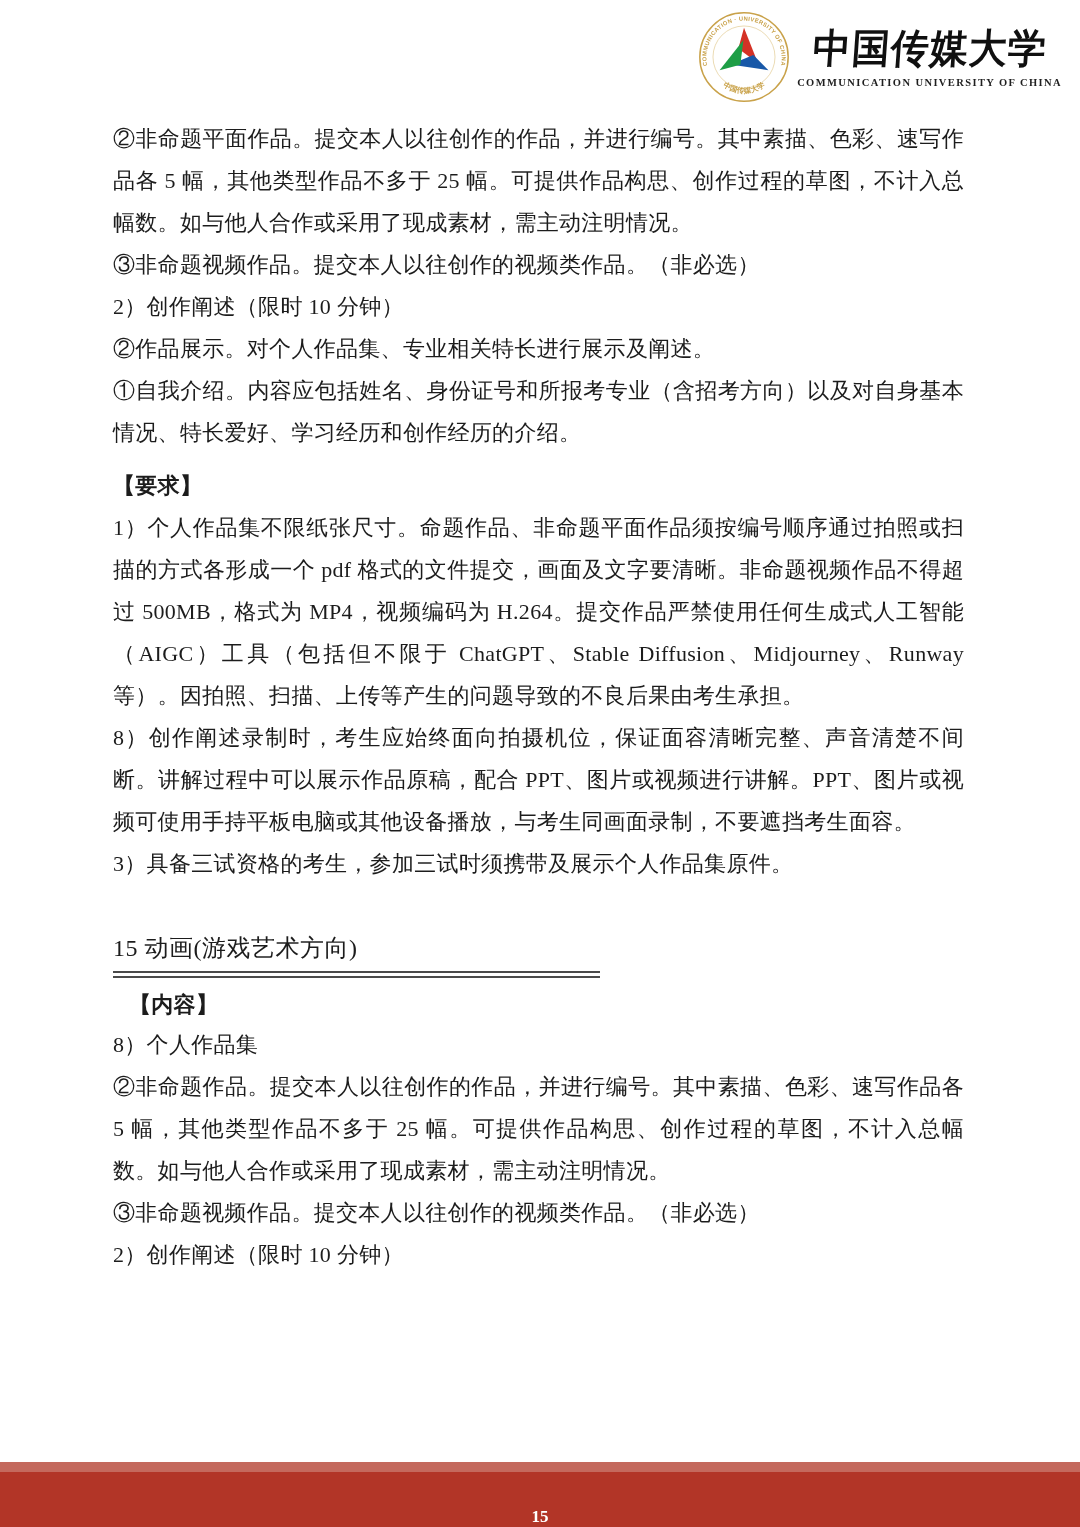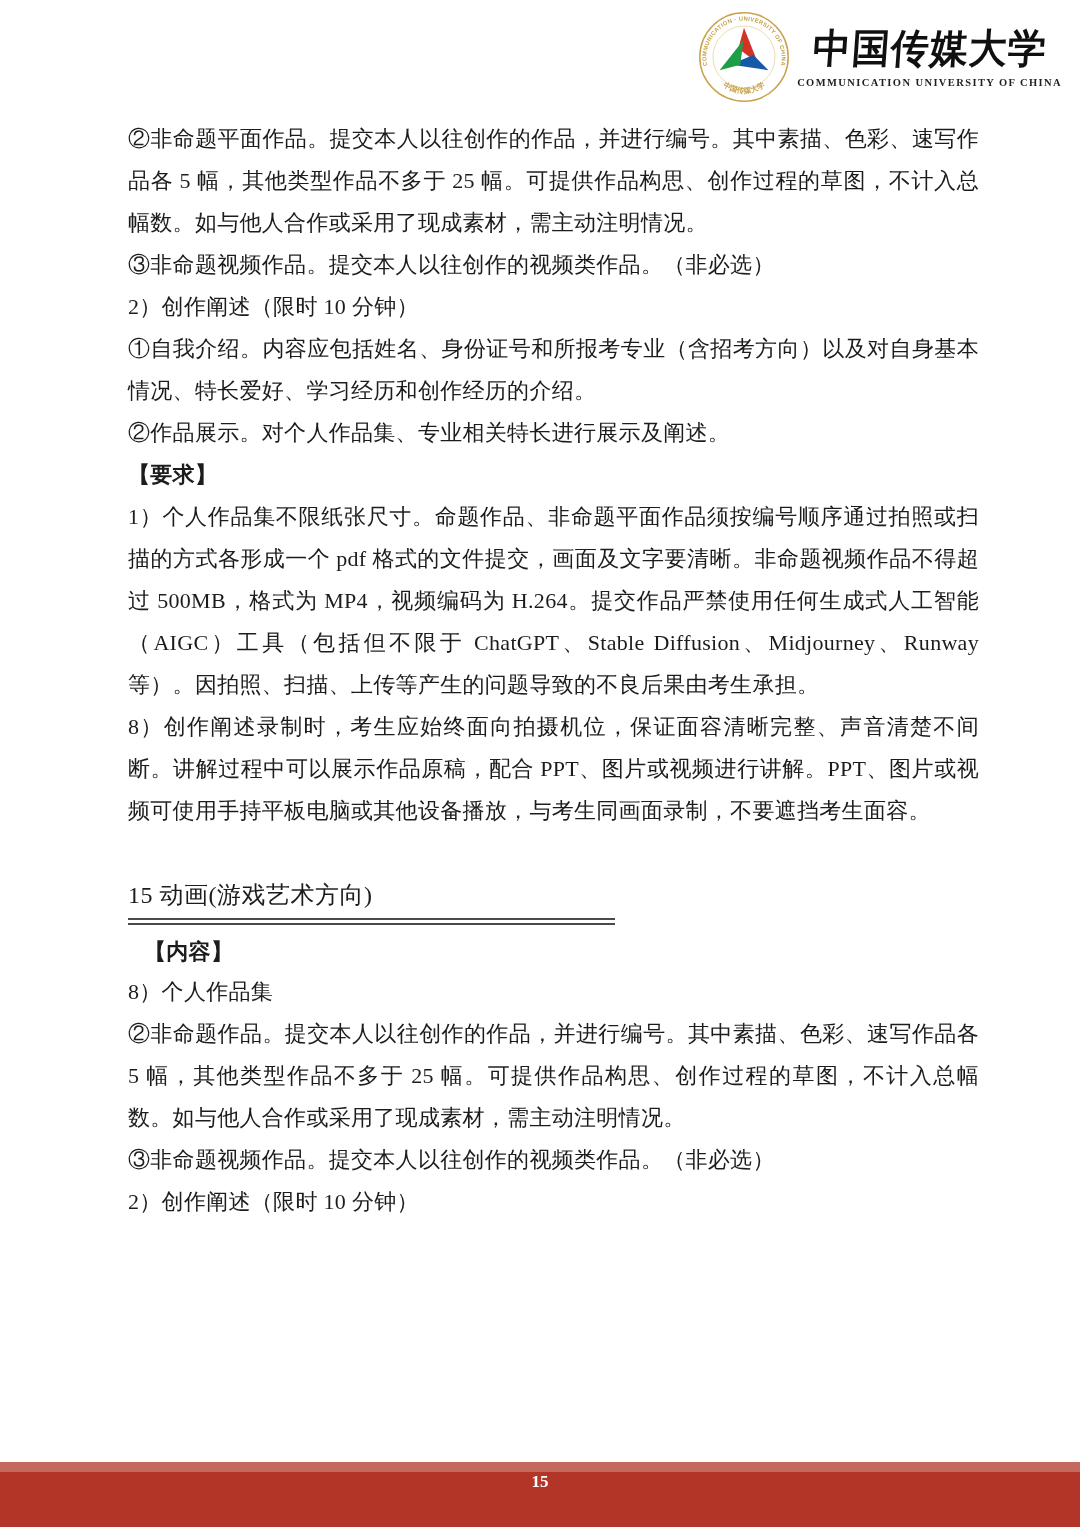--- a/index.html
+++ b/index.html
@@ -39,32 +39,32 @@
     font-size: 10.5px;
     font-weight: bold;
     letter-spacing: 1.4px;
     color: #1f1f1f;
     white-space: nowrap;
   }
 
   
   .content {
     position: absolute;
-    left: 128px;
+    left: 113px;
     width: 851px;
     top: 118px;
   }
   .para {
     margin: 0;
     font-size: 22px;
     line-height: 42px;
     text-align: justify;
     letter-spacing: 0.3px;
   }
-  .label { font-weight: bold; }
+  .label { font-weight: bold; margin-top: 11px; }
 
   .section15 { margin-top: 46px; }
   .section-heading {
     margin: 0;
     font-size: 24px;
     font-weight: normal;
     line-height: 34px;
     letter-spacing: 0.5px;
   }
   .double-rule {
@@ -84,21 +84,21 @@
     position: absolute;
     left: 0;
     bottom: 0;
     width: 1080px;
   }
   .footer-strip-light { height: 10px; background: #c4695d; }
   .footer-bar {
     height: 55px;
     background: #b23527;
     display: flex;
-    align-items: flex-start;
+    align-items: flex-end;
     justify-content: center;
   }
   .footer-page-num {
     color: #ffffff;
     font-size: 17px;
     font-weight: bold;
     font-family: "Liberation Serif", "DejaVu Serif", serif;
   }
 </style>
 </head>
@@ -134,26 +134,27 @@
       <div class="wordmark-cn">中国传媒大学</div>
       <div class="wordmark-en">COMMUNICATION UNIVERSITY OF CHINA</div>
     </div>
   </div>
 
   <div class="content">
 
     <p class="para">②非命题平面作品。提交本人以往创作的作品，并进行编号。其中素描、色彩、速写作品各 5 幅，其他类型作品不多于 25 幅。可提供作品构思、创作过程的草图，不计入总幅数。如与他人合作或采用了现成素材，需主动注明情况。</p>
     <p class="para">③非命题视频作品。提交本人以往创作的视频类作品。（非必选）</p>
     <p class="para">2）创作阐述（限时 10 分钟）</p>
+    <p class="para">②作品展示。对个人作品集、专业相关特长进行展示及阐述。</p>
     <p class="para">①自我介绍。内容应包括姓名、身份证号和所报考专业（含招考方向）以及对自身基本情况、特长爱好、学习经历和创作经历的介绍。</p>
-    <p class="para">②作品展示。对个人作品集、专业相关特长进行展示及阐述。</p>
 
     <p class="para label">【要求】</p>
     <p class="para">1）个人作品集不限纸张尺寸。命题作品、非命题平面作品须按编号顺序通过拍照或扫描的方式各形成一个 pdf 格式的文件提交，画面及文字要清晰。非命题视频作品不得超过 500MB，格式为 MP4，视频编码为 H.264。提交作品严禁使用任何生成式人工智能（AIGC）工具（包括但不限于 ChatGPT、Stable Diffusion、Midjourney、Runway 等）。因拍照、扫描、上传等产生的问题导致的不良后果由考生承担。</p>
     <p class="para">8）创作阐述录制时，考生应始终面向拍摄机位，保证面容清晰完整、声音清楚不间断。讲解过程中可以展示作品原稿，配合 PPT、图片或视频进行讲解。PPT、图片或视频可使用手持平板电脑或其他设备播放，与考生同画面录制，不要遮挡考生面容。</p>
+    <p class="para">3）具备三试资格的考生，参加三试时须携带及展示个人作品集原件。</p>
 
     <div class="section15">
       <h2 class="section-heading">15 动画(游戏艺术方向)</h2>
       <div class="double-rule"></div>
       <p class="para label content-label">【内容】</p>
       <p class="para">8）个人作品集</p>
       <p class="para">②非命题作品。提交本人以往创作的作品，并进行编号。其中素描、色彩、速写作品各 5 幅，其他类型作品不多于 25 幅。可提供作品构思、创作过程的草图，不计入总幅数。如与他人合作或采用了现成素材，需主动注明情况。</p>
       <p class="para">③非命题视频作品。提交本人以往创作的视频类作品。（非必选）</p>
       <p class="para">2）创作阐述（限时 10 分钟）</p>
     </div>

